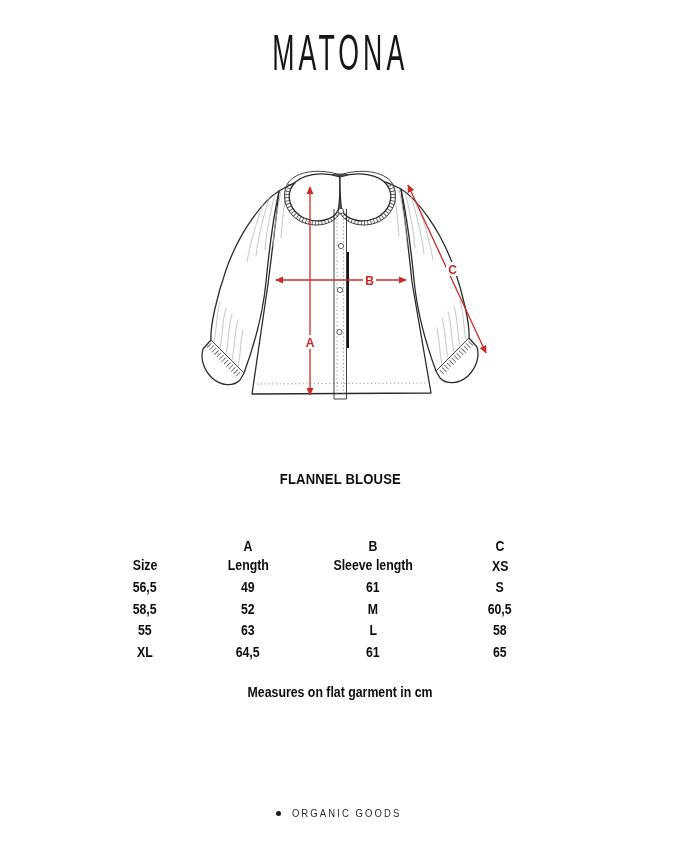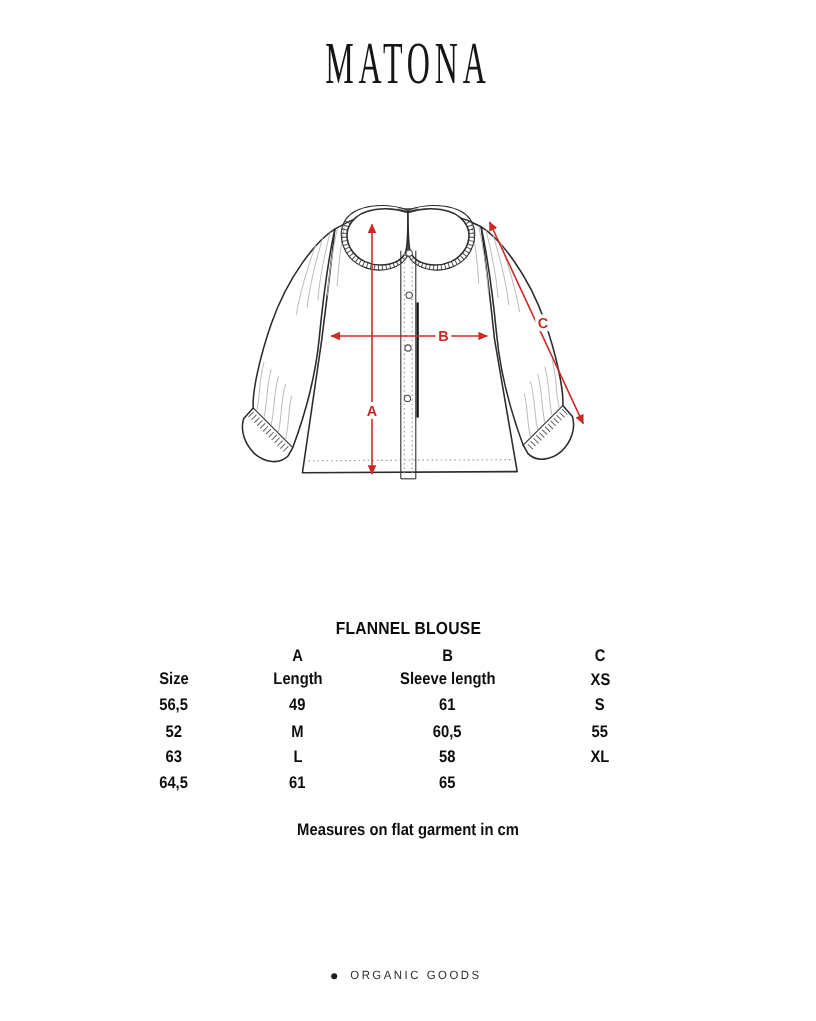--- a/index.html
+++ b/index.html
@@ -53,21 +53,21 @@
   .red  { stroke:var(--accent); stroke-width:1.3; fill:none; }
   .redlabel {
     fill:var(--accent); font-weight:bold; font-size:12px;
     font-family:"Liberation Sans", sans-serif; text-anchor:middle;
   }
   .labelbg { fill:#ffffff; }
 </style>
 </head>
 <body>
 
-<div class="center-row" style="top:28px;font-family:Liberation Serif, serif;">
+<div class="center-row" style="top:28px;">
   <span class="logo">MATONA</span>
 </div>
 
 <div class="svg-wrap">
 <svg width="320" height="300" viewBox="0 0 320 300" xmlns="http://www.w3.org/2000/svg">
   <defs>
     <marker id="ah" viewBox="0 0 8 8" refX="6.4" refY="4" markerWidth="7" markerHeight="7" orient="auto-start-reverse">
       <path d="M0,0.8 L7,4 L0,7.2 Z" style="fill:var(--accent)"></path>
     </marker>
   </defs>
@@ -147,21 +147,21 @@
     <rect class="labelbg" x="183" y="143" width="13" height="14"></rect>
     <text class="redlabel" x="189.5" y="154.5">B</text>
 
     <line class="red" x1="228" y1="55" x2="306" y2="223" marker-start="url(#ah)" marker-end="url(#ah)"></line>
     <rect class="labelbg" x="266" y="132" width="13" height="14"></rect>
     <text class="redlabel" x="272.5" y="143.5">C</text>
   </g>
 </svg>
 </div>
 
-<div class="center-row" style="top:515px;">
+<div class="center-row" style="top:470px;">
   <span class="title">FLANNEL BLOUSE</span>
 </div>
 
 <div class="size-table">
 
   <div class="cell">
       <span></span>
     </div>
   <div class="cell">
       <span>A</span>
@@ -191,20 +191,23 @@
     </div>
   <div class="cell data">
       <span>49</span>
     </div>
   <div class="cell data">
       <span>61</span>
     </div>
 
   <div class="cell data">
       <span>S</span>
+    </div>
+  <div class="cell data">
+      <span>58,5</span>
     </div>
   <div class="cell data">
       <span>52</span>
     </div>
 
   <div class="cell data">
       <span>M</span>
     </div>
   <div class="cell data">
       <span>60,5</span>

